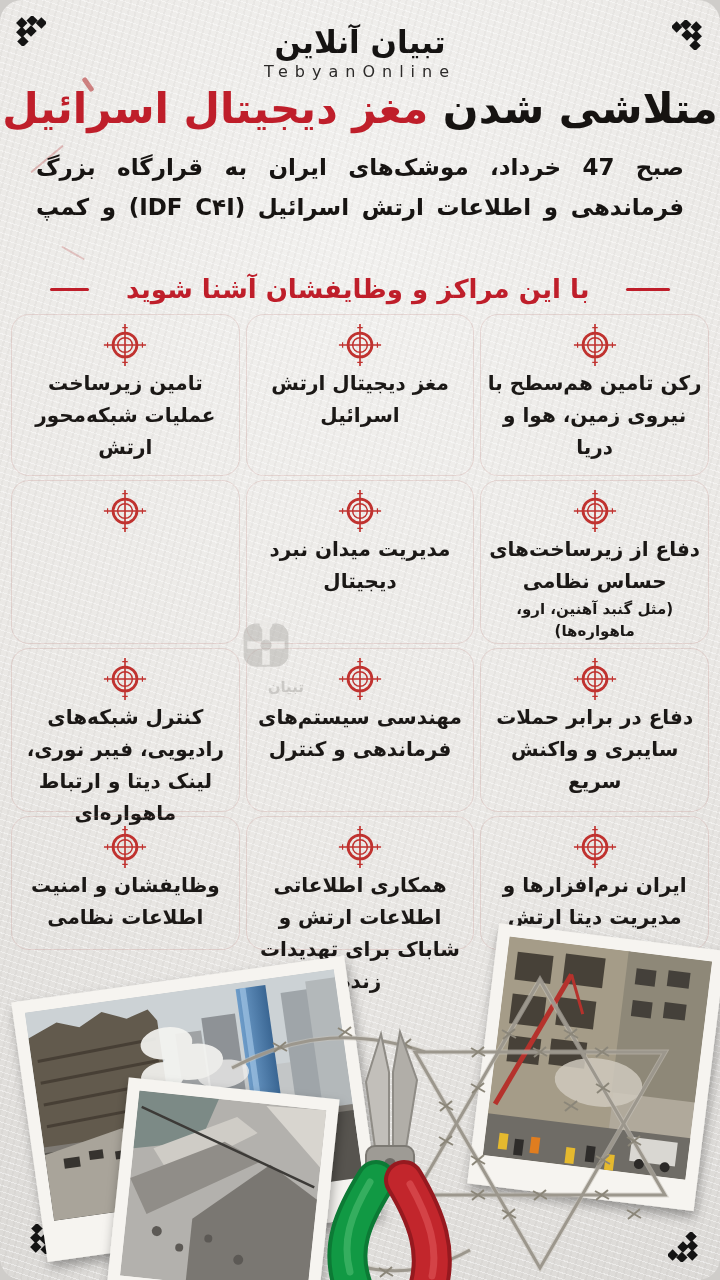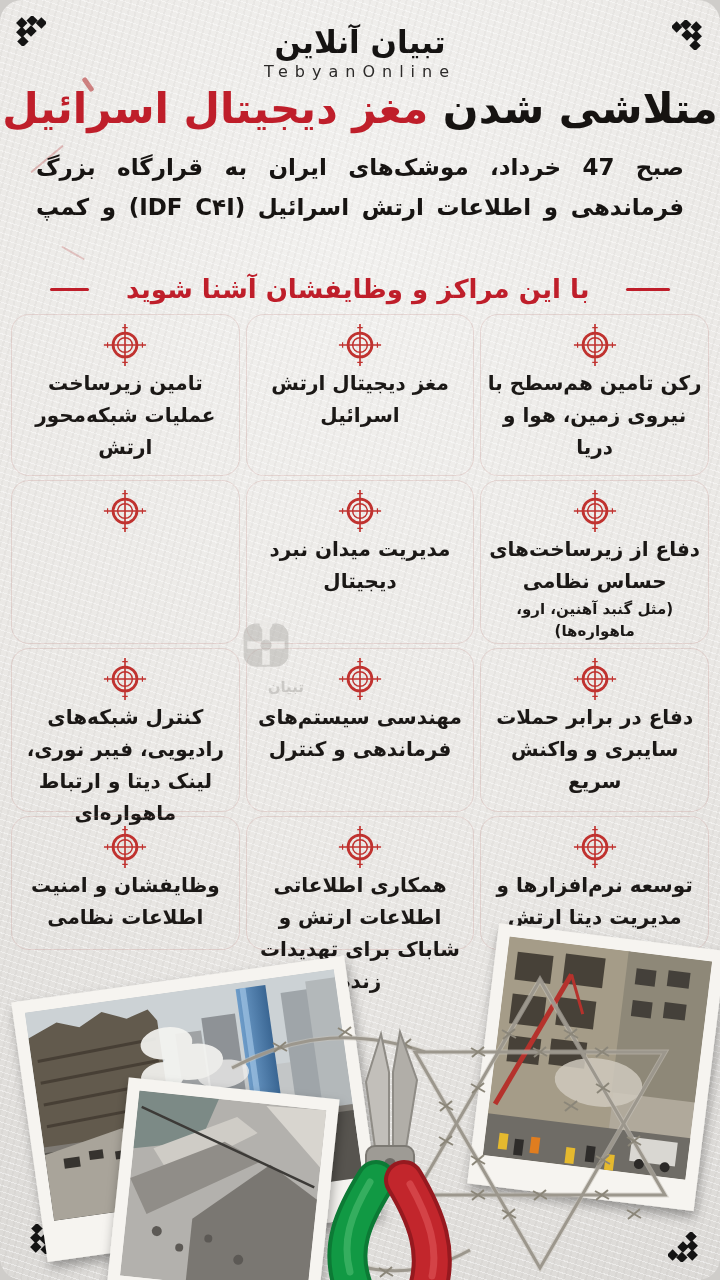--- a/index.html
+++ b/index.html
@@ -178,21 +178,21 @@
       <svg class="target" viewBox="0 0 48 48" width="44" height="44">
           <use href="#tgt"></use>
         </svg>
       <div class="cell-text">کنترل شبکه‌های رادیویی، فیبر نوری، لینک دیتا و ارتباط ماهواره‌ای</div>
     </div>
 
     <div class="cell">
       <svg class="target" viewBox="0 0 48 48" width="44" height="44">
           <use href="#tgt"></use>
         </svg>
-      <div class="cell-text">توسعه نرم‌افزارها و مدیریت دیتا ارتش</div>
+      <div class="cell-text">ایران نرم‌افزارها و مدیریت دیتا ارتش</div>
     </div>
     <div class="cell">
       <svg class="target" viewBox="0 0 48 48" width="44" height="44">
           <use href="#tgt"></use>
         </svg>
       <div class="cell-text">همکاری اطلاعاتی اطلاعات ارتش و شاباک برای تهدیدات زنده</div>
     </div>
     <div class="cell">
       <svg class="target" viewBox="0 0 48 48" width="44" height="44">
           <use href="#tgt"></use>

